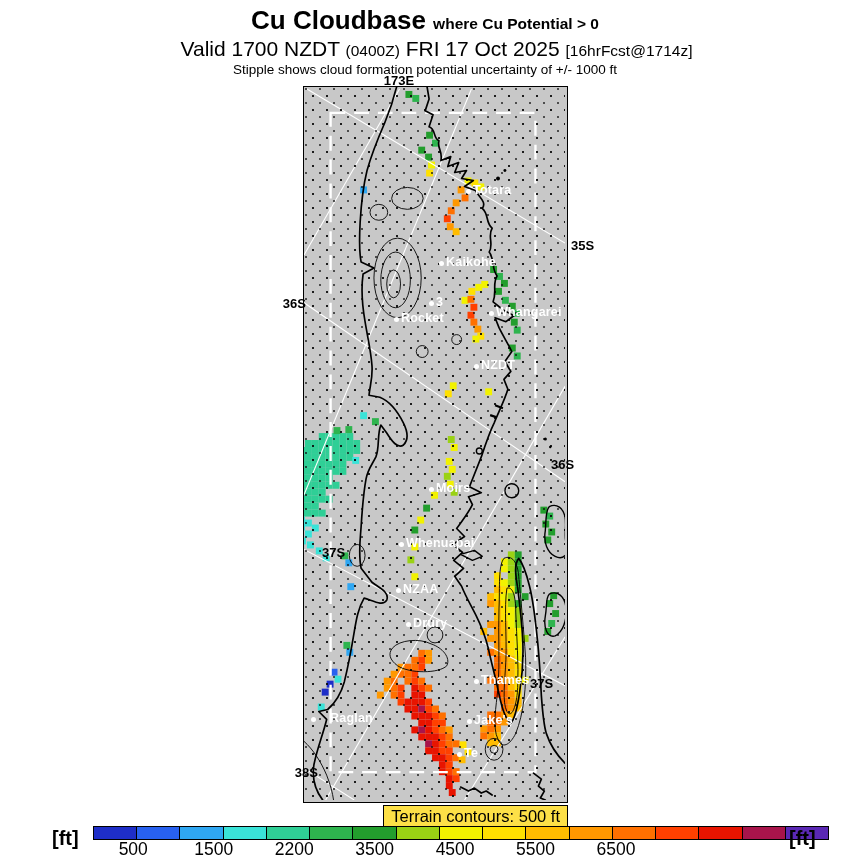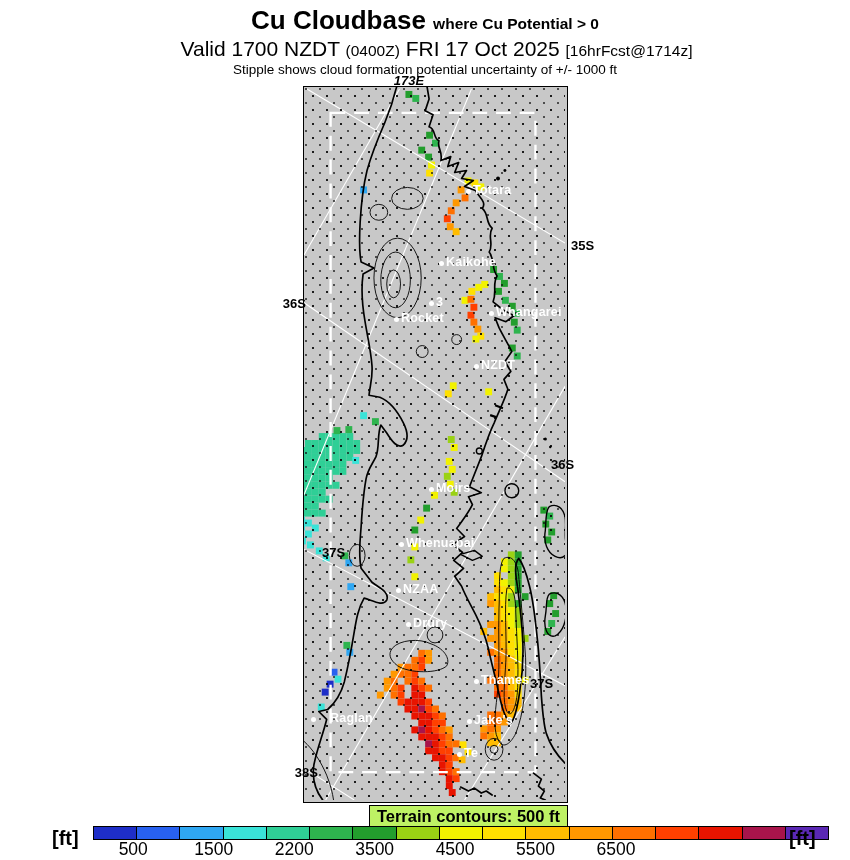--- a/index.html
+++ b/index.html
@@ -21,22 +21,22 @@
       radial-gradient(circle,rgba(10,10,10,.9) 1px,rgba(0,0,0,0) 1.25px),
       radial-gradient(circle,rgba(10,10,10,.65) .85px,rgba(0,0,0,0) 1.1px);
     background-size:14px 14px,14px 14px;
     background-position:2px 2px,9px 9px;}
   #mapLabels{position:absolute;left:0;top:0;width:261px;height:713px;}
   .pl-dot{position:absolute;width:5px;height:5px;border-radius:50%;background:#fff;}
   .pl-txt{position:absolute;color:#fff;font-weight:bold;font-size:12.5px;white-space:nowrap;
           letter-spacing:.2px;}
   .gl{position:absolute;font-size:13px;font-weight:bold;color:#000;white-space:nowrap;}
   
-  .terrain-box{position:absolute;top:805px;right:282px;border:1.7px solid #000;background:#bef264;
-               font-size:16.5px;padding:1px 7px 2px 7px;white-space:nowrap;font-weight:bold;}
+  .terrain-box{position:absolute;top:805px;right:282px;border:1.7px solid #000;background:#fde047;
+               font-size:16.5px;padding:1px 7px 2px 7px;white-space:nowrap;}
   
   .colorbar{position:absolute;left:93px;top:826px;width:736px;border-radius:7px;}
   .cb-row{display:flex;height:12px;border:1px solid #000;}
   .cbseg{flex:1;border-right:1px solid #000;}
   .cbseg:last-child{border-right:none;}
   #cbTicks{position:absolute;left:0;top:13px;width:684px;height:22px;}
   .cbtick{position:absolute;transform:translateX(-50%);font-size:17.5px;}
   .ftl,.ftr{position:absolute;top:827px;font-size:20px;font-weight:bold;}
   .ftl{left:52px;}
   .ftr{left:789px;}
@@ -494,21 +494,21 @@
         <div class="pl-dot" style="left: 162.5px; top: 631.5px;"></div>
         <div class="pl-txt" style="left: 170px; top: 626px;">Jake's</div>
         <div class="pl-dot" style="left: 6.5px; top: 629.5px;"></div>
         <div class="pl-txt" style="left: 26px; top: 624px;">Raglan</div>
         <div class="pl-dot" style="left: 152.5px; top: 664.5px;"></div>
         <div class="pl-txt" style="left: 160px; top: 659px;">Te</div>
       </div>
   </div>
 
   <div id="gratLabels">
-      <div class="gl" style="left: 409px; top: 73px; transform: translateX(-50%); font-style: italic;">173E</div>
+      <div class="gl" style="left: 399px; top: 73px; transform: translateX(-50%);">173E</div>
       <div class="gl" style="left: 571px; top: 238px;">35S</div>
       <div class="gl" style="left: 306px; top: 296px; transform: translateX(-100%);">36S</div>
       <div class="gl" style="left: 551px; top: 457px;">36S</div>
       <div class="gl" style="left: 322px; top: 545px;">37S</div>
       <div class="gl" style="left: 530px; top: 676px;">37S</div>
       <div class="gl" style="left: 318px; top: 765px; transform: translateX(-100%);">38S</div>
     </div>
 
   <div class="terrain-box"><span>Terrain contours: 500 ft</span></div>
 

